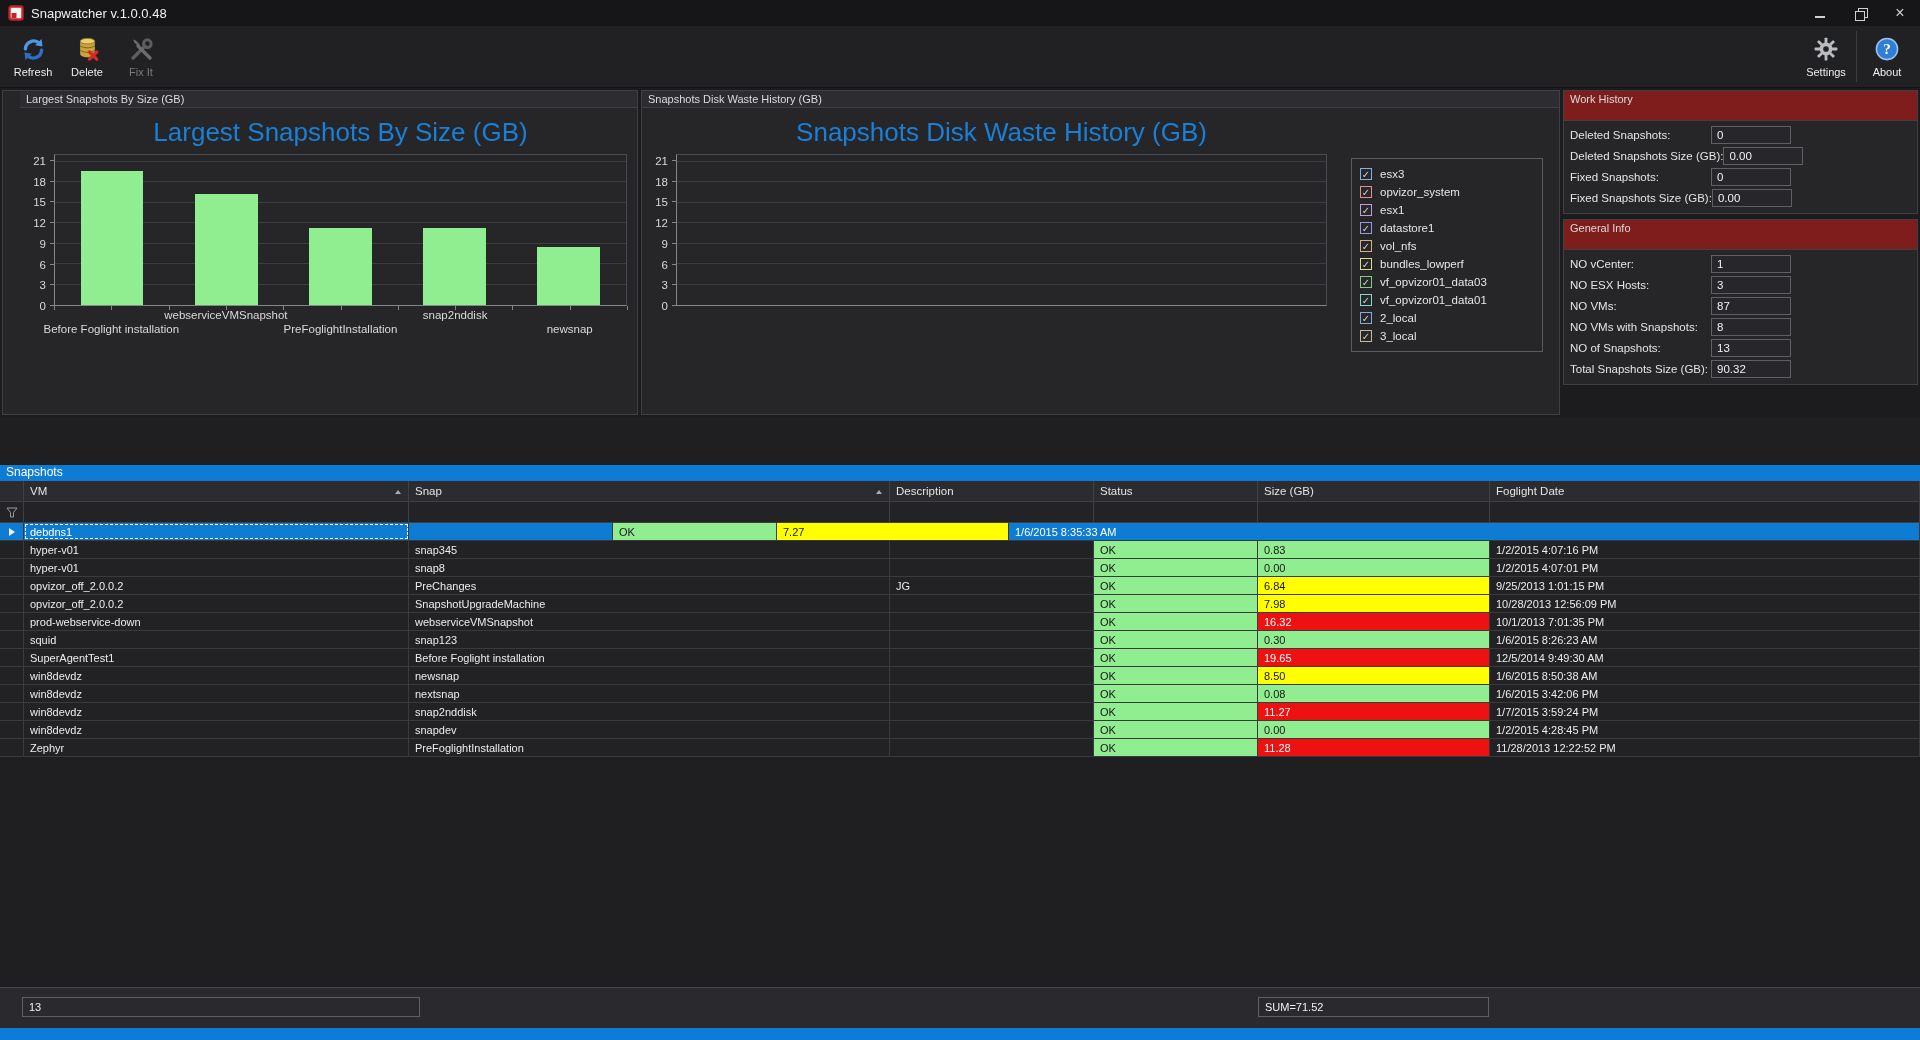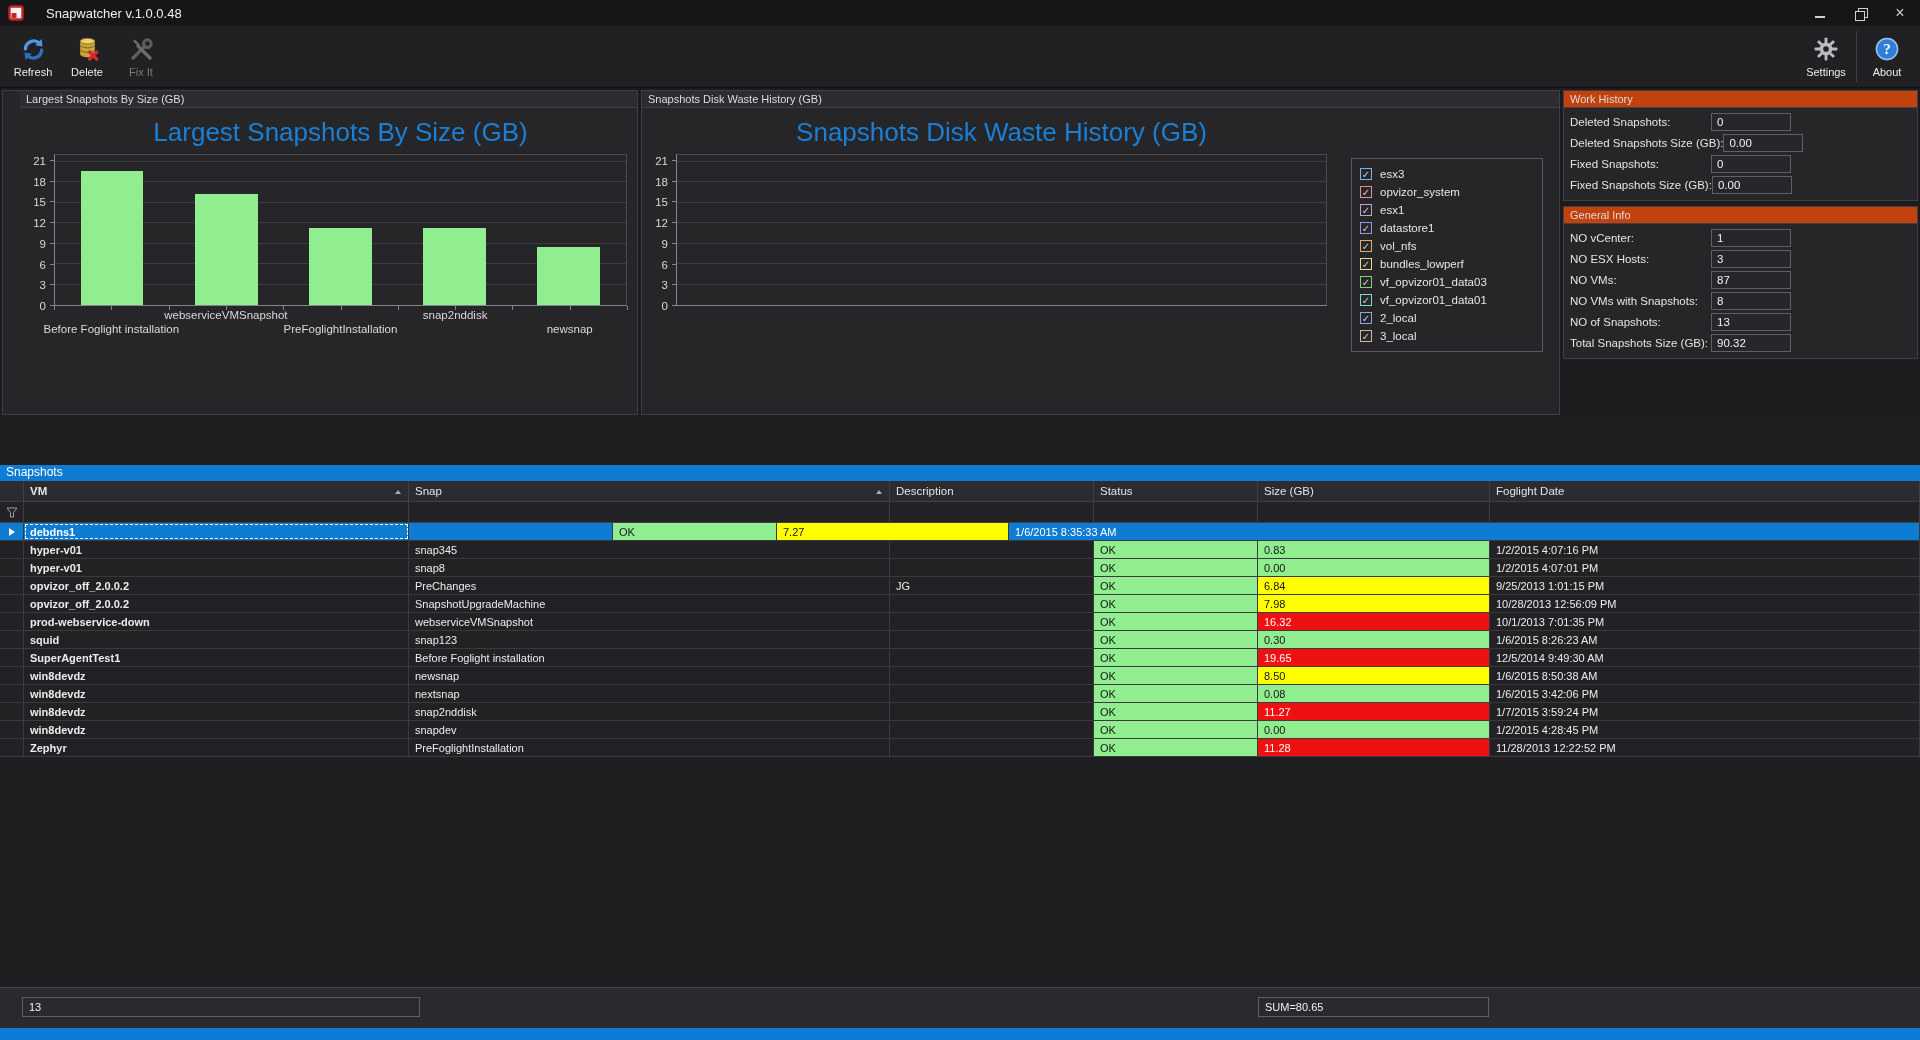--- a/index.html
+++ b/index.html
@@ -1,21 +1,21 @@
 <!DOCTYPE html>
 <html><head>
 <meta charset="utf-8">
 <style>
   * { box-sizing: border-box; margin: 0; padding: 0; }
   html,body { width:1920px; height:1040px; overflow:hidden; }
   body { background:#1c1c1e; font-family:"Liberation Sans","DejaVu Sans",sans-serif; cursor:default; color:#e8e8e8; }
 
   
   .titlebar { height:26px; background:#161618; display:flex; align-items:center; padding-left:8px; }
-  .title-text { color:#f0f0f0; font-size:13px; margin-left:22px; flex:1; }
+  .title-text { color:#f0f0f0; font-size:13px; margin-left:7px; flex:1; }
   .win-controls { display:flex; height:100%; }
   .wbtn { width:40px; display:flex; align-items:center; justify-content:center; cursor:pointer; color:#d0d0d0; }
   .glyph-min { width:10px; height:2px; background:#d0d0d0; margin-top:7px; }
   .glyph-restore { position:relative; width:11px; height:11px; }
   .glyph-restore::before { content:""; position:absolute; left:3px; top:0; width:8px; height:8px; border:1px solid #d0d0d0; }
   .glyph-restore::after { content:""; position:absolute; left:0; top:3px; width:8px; height:8px; border:1px solid #d0d0d0; background:#161618; }
   .glyph-close { font-size:16px; line-height:14px; color:#d0d0d0; }
 
   
   .toolbar { height:62px; background:#212124; display:flex; align-items:stretch; padding:0 6px; border-bottom:1px solid #121214; }
@@ -47,36 +47,36 @@
   .xtick { position:absolute; top:0; width:1px; height:4px; background:#85858c; }
   .c2row { display:flex; flex:1; }
   .c2col { flex:1; display:flex; flex-direction:column; }
   .legend { width:192px; flex:none; align-self:flex-start; border:1px solid #5a5a60; margin:50px 16px 0 14px; padding:6px 8px; background:#262629; }
   .leg-item { display:flex; align-items:center; gap:8px; height:18px; cursor:pointer; }
   .leg-cb { width:12px; height:12px; flex:none; border:1px solid #888; font-size:10px; line-height:11px; text-align:center; color:#cfd2d6; background:#27272a; font-family:"DejaVu Sans",sans-serif; }
   .leg-lbl { font-size:11.5px; color:#e6e6e6; white-space:nowrap; }
 
   
   .grp { border:1px solid #3f3f46; background:#262629; padding-bottom:5px; }
-  .grp-h { height:17px; background:#c2410c; border-bottom:1px solid #3f3f46; color:#dcdcdc; font-size:11px; line-height:16px; padding-left:6px; margin-bottom:3px; }
+  .grp-h { height:30px; background:#7f1d1d; border-bottom:1px solid #3f3f46; color:#dcdcdc; font-size:11px; line-height:16px; padding-left:6px; margin-bottom:3px; }
   .grp-row { display:flex; align-items:center; height:21px; padding-left:6px; }
   .grp-lbl { flex:1; font-size:11.5px; color:#e4e4e4; white-space:nowrap; }
   .grp-val { width:80px; height:18px; line-height:16px; flex:none; margin-right:126px; background:#27272b; border:1px solid #5f5f66; font-size:11.5px; color:#f2f2f2; padding:0 5px; }
 
   
   .tablewrap { display:flex; flex-direction:column; height:611px; background:#1f1f22; }
   .tbl-title { height:16px; background:#0f7cd4; color:#fff; font-size:12px; line-height:15px; padding-left:6px; flex:none;margin-top:48px; }
   .tbl-head { display:flex; height:21px; background:#2c2c30; border-bottom:1px solid #3f3f46; color:#e4e4e4; font-size:11.5px; flex:none; }
   .th { position:relative; border-right:1px solid #3f3f46; padding:4px 5px 0 6px; cursor:pointer; }
   .sort { position:absolute; right:7px; top:9px; width:0; height:0; border-left:3.5px solid transparent; border-right:3.5px solid transparent; border-bottom:4.5px solid #a8adb4; }
   .filter-row { display:flex; height:21px; background:#232326; border-bottom:1px solid #3f3f46; flex:none; }
   .fcell { border-right:1px solid #3f3f46; display:flex; align-items:center; justify-content:center; }
   .fcell.inp { cursor:text; justify-content:flex-start; }
   .c-ind { width:24px; flex:none; }
-  .c-vm { width:385px; flex:none;font-weight:bold; }
+  .c-vm { width:385px; flex:none; }
   .c-snap { width:481px; flex:none; }
   .c-desc { width:204px; flex:none; }
   .c-status { width:164px; flex:none; }
   .c-size { width:232px; flex:none; }
   .c-date { flex:1; }
   .trow { display:flex; height:18px; background:#222225; border-bottom:1px solid #39393f; color:#ececec; font-size:11px; cursor:pointer; }
   .td { border-right:1px solid #39393f; padding:3px 5px 0 6px; white-space:nowrap; overflow:hidden; }
   .td.c-ind { display:flex; align-items:center; justify-content:center; padding:0; }
   .trow.selected { background:#0f7cd4; color:#fff; }
   .trow.selected .td.c-vm { outline:1px dashed #fff; outline-offset:-2px; }
@@ -515,17 +515,17 @@
         <div class="td c-snap">PreFoglightInstallation</div>
         <div class="td c-desc"></div>
         <div class="td c-status">OK</div>
         <div class="td c-size lv-red">11.28</div>
         <div class="td c-date">11/28/2013 12:22:52 PM</div>
       </div>
     </div>
   <div class="tbl-fill"></div>
   <div class="tbl-footer">
     <div class="fbox" id="fbox-count">13</div>
-    <div class="fbox" id="fbox-sum">SUM=80.65</div>
+    <div class="fbox" id="fbox-sum">SUM=71.52</div>
   </div>
 </div>
 
 <div class="statusbar"></div>
 
 </body></html>

